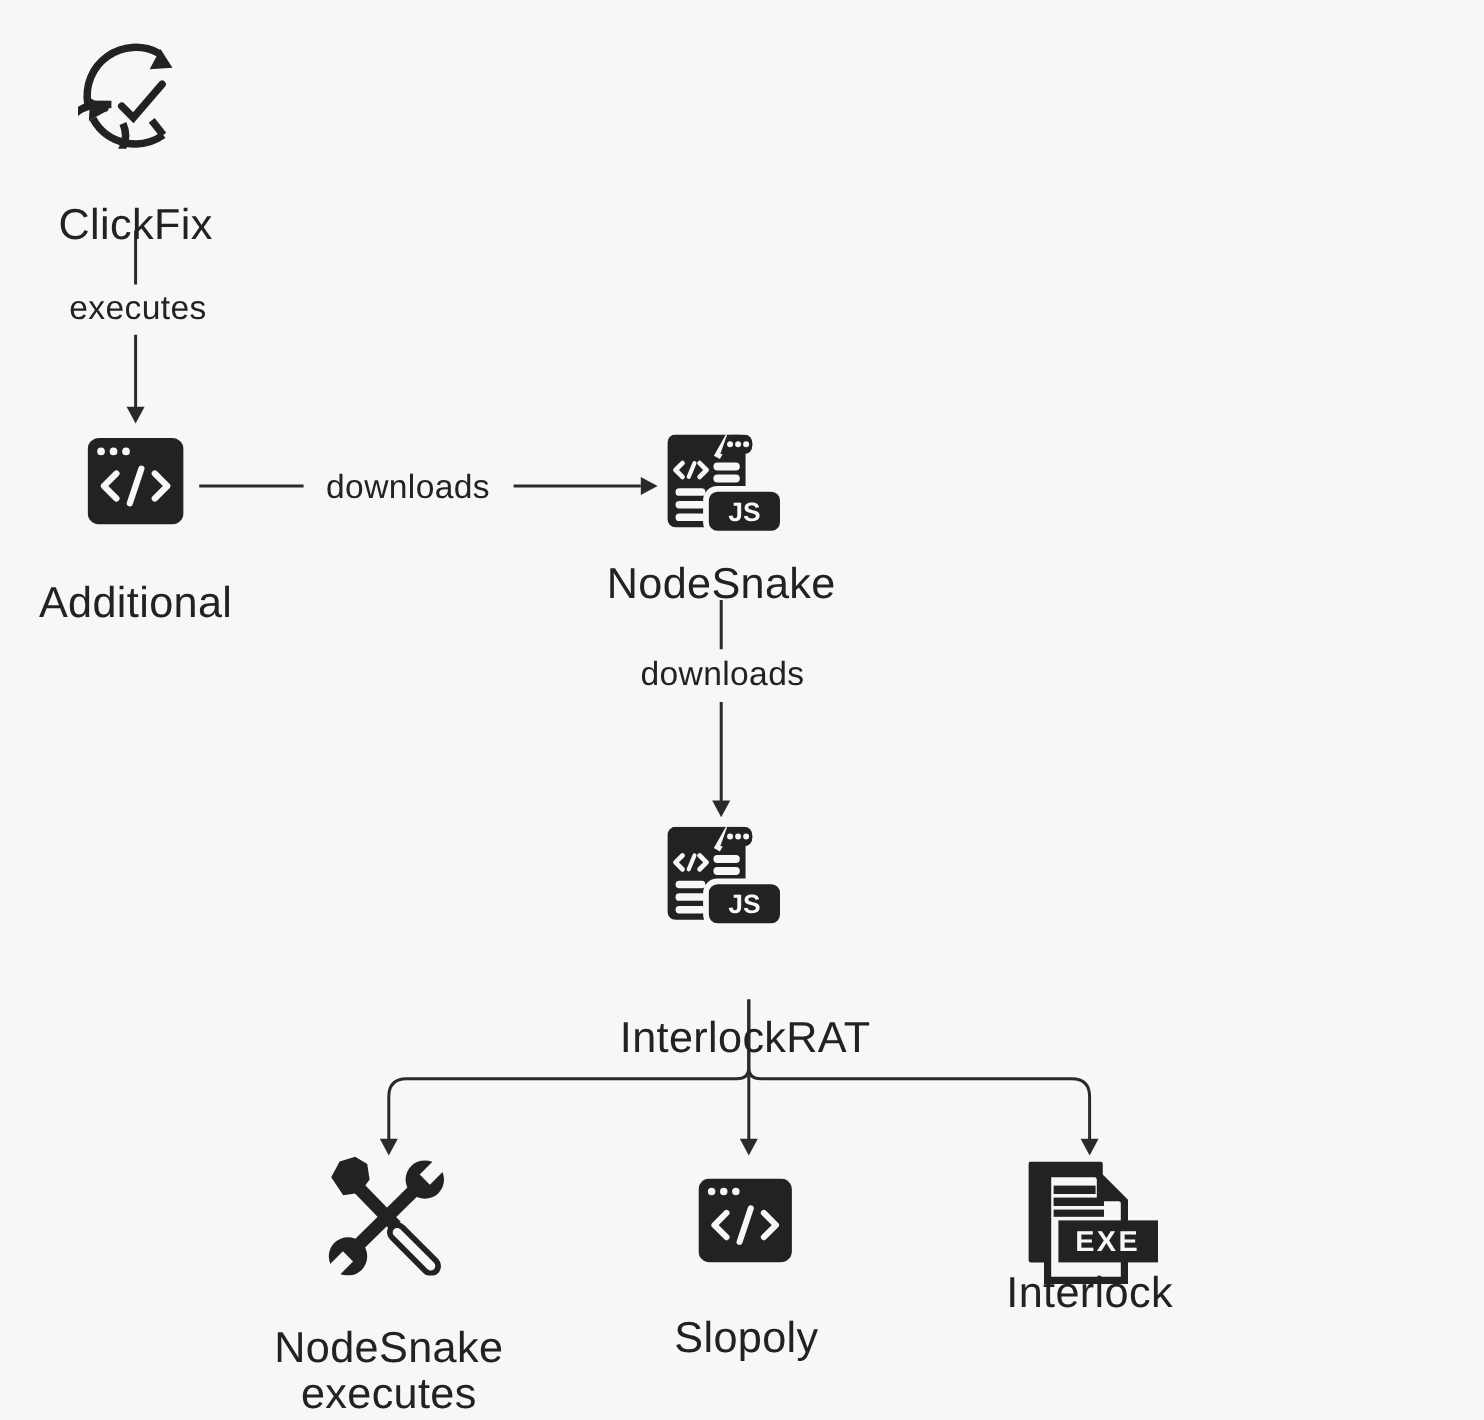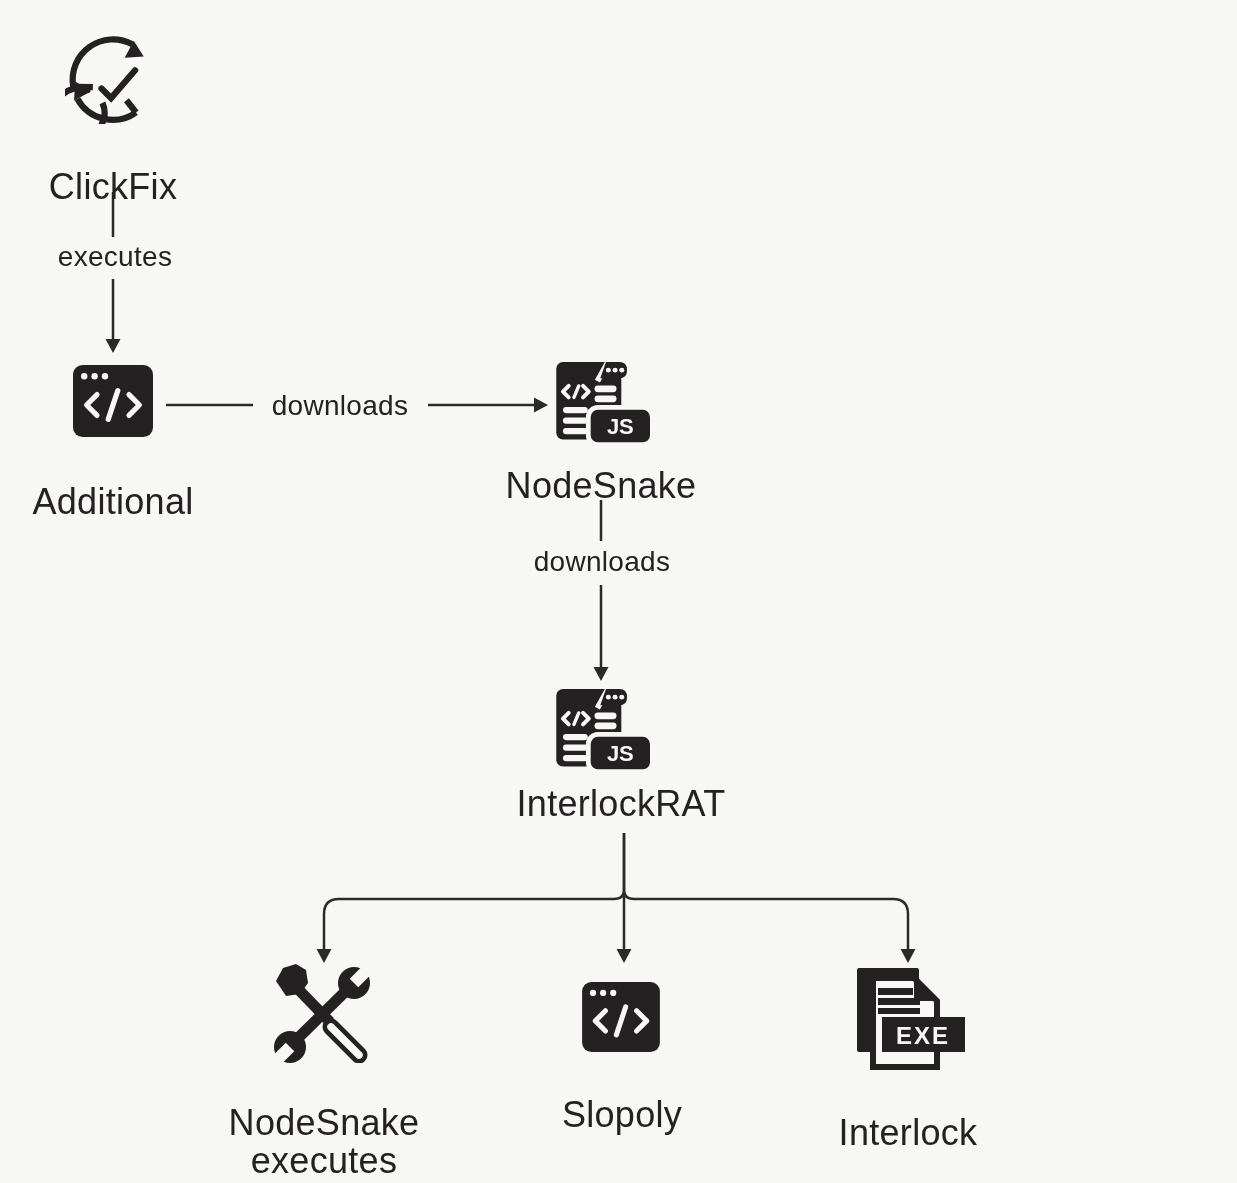--- a/index.html
+++ b/index.html
@@ -123,21 +123,21 @@
       <text x="67" y="67.5" text-anchor="middle" dominant-baseline="central" font-size="23" fill="#f7f7f5">JS</text>
     </svg>
     <div class="label" style="left:601px;top:458px">NodeSnake</div>
   </div>
 
   <div>
     <svg class="icon" style="left:556px;top:689px" width="100" height="88" viewBox="0 0 104 92">
       <use href="#sym-js-window"></use>
       <text x="67" y="67.5" text-anchor="middle" dominant-baseline="central" font-size="23" fill="#f7f7f5">JS</text>
     </svg>
-    <div class="label" style="left:621px;top:776px">InterlockRAT</div>
+    <div class="label" style="left:621px;top:837px">InterlockRAT</div>
   </div>
 
   <div>
     <svg class="icon" style="left:273px;top:963px" width="100" height="100" viewBox="0 0 100 100">
       <circle cx="17" cy="84" r="16" class="fill-ink"></circle>
       <line x1="17" y1="84" x2="-1" y2="102" class="stroke-bg" stroke-width="12"></line>
       <circle cx="81" cy="20" r="16" class="fill-ink"></circle>
       <line x1="81" y1="20" x2="99" y2="2" class="stroke-bg" stroke-width="12"></line>
       <line x1="20" y1="80" x2="78" y2="23" class="stroke-ink" stroke-width="11"></line>
       <path d="M3 18 L10 5 L23 1 L33 7 L35 20 L27 31 L13 33 Z" class="fill-ink"></path>
@@ -162,18 +162,18 @@
     <svg class="icon" style="left:857px;top:968px" width="108" height="102" viewBox="0 0 108 102">
       <rect x="0" y="0" width="62" height="84" rx="2" class="fill-ink"></rect>
       <path d="M16 10 H57 L80 33 V99 H16 Z" fill="#f7f7f5" class="stroke-ink" stroke-width="6" stroke-linejoin="miter"></path>
       <path d="M57 10 V33 H80 Z" class="fill-ink"></path>
       <rect x="21" y="20" width="35" height="7" class="fill-ink"></rect>
       <rect x="21" y="30" width="42" height="7" class="fill-ink"></rect>
       <rect x="21" y="40" width="42" height="6" class="fill-ink"></rect>
       <rect x="25" y="49" width="83" height="35" class="fill-ink"></rect>
       <text x="66" y="67" text-anchor="middle" dominant-baseline="central" font-size="24" letter-spacing="2" fill="#f7f7f5">EXE</text>
     </svg>
-    <div class="label" style="left:908px;top:1105px">
+    <div class="label" style="left:908px;top:1049px">
       <div>Interlock</div>
     </div>
   </div>
 
 </div>
 
 </body></html>

